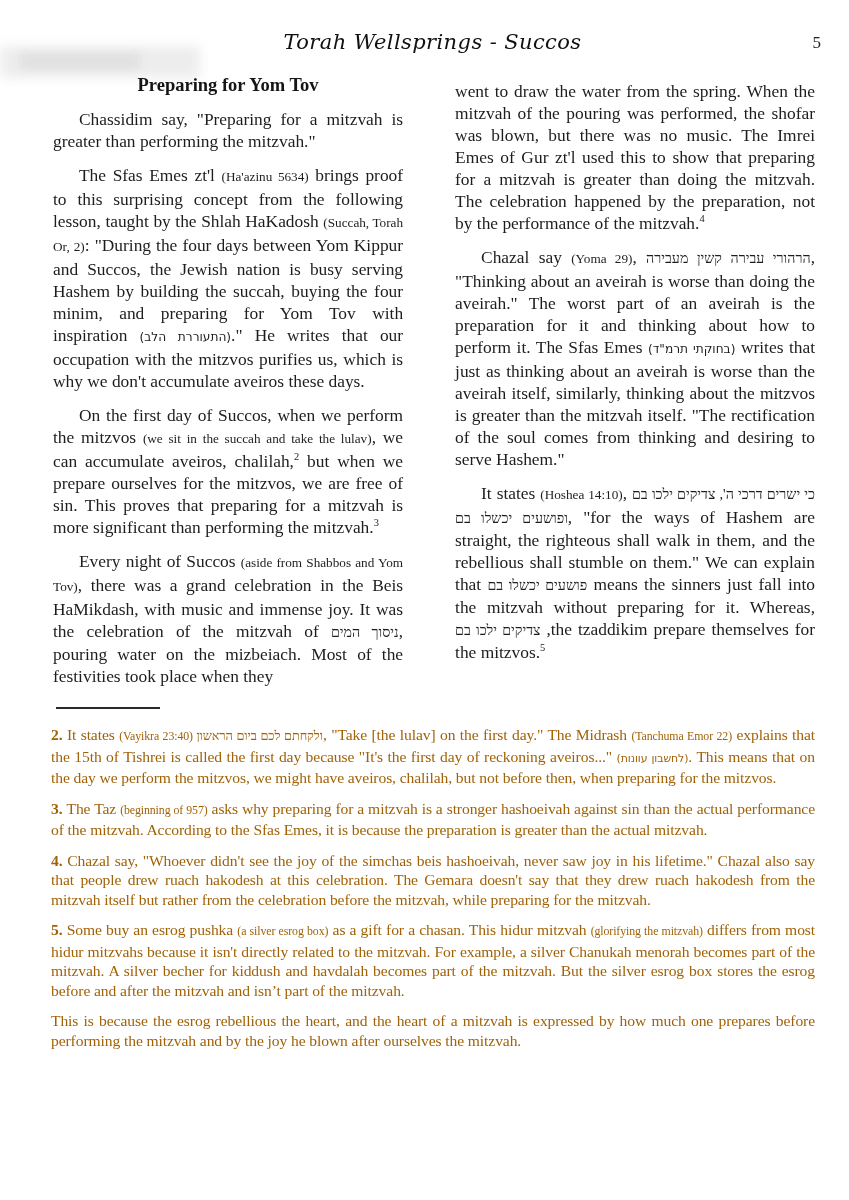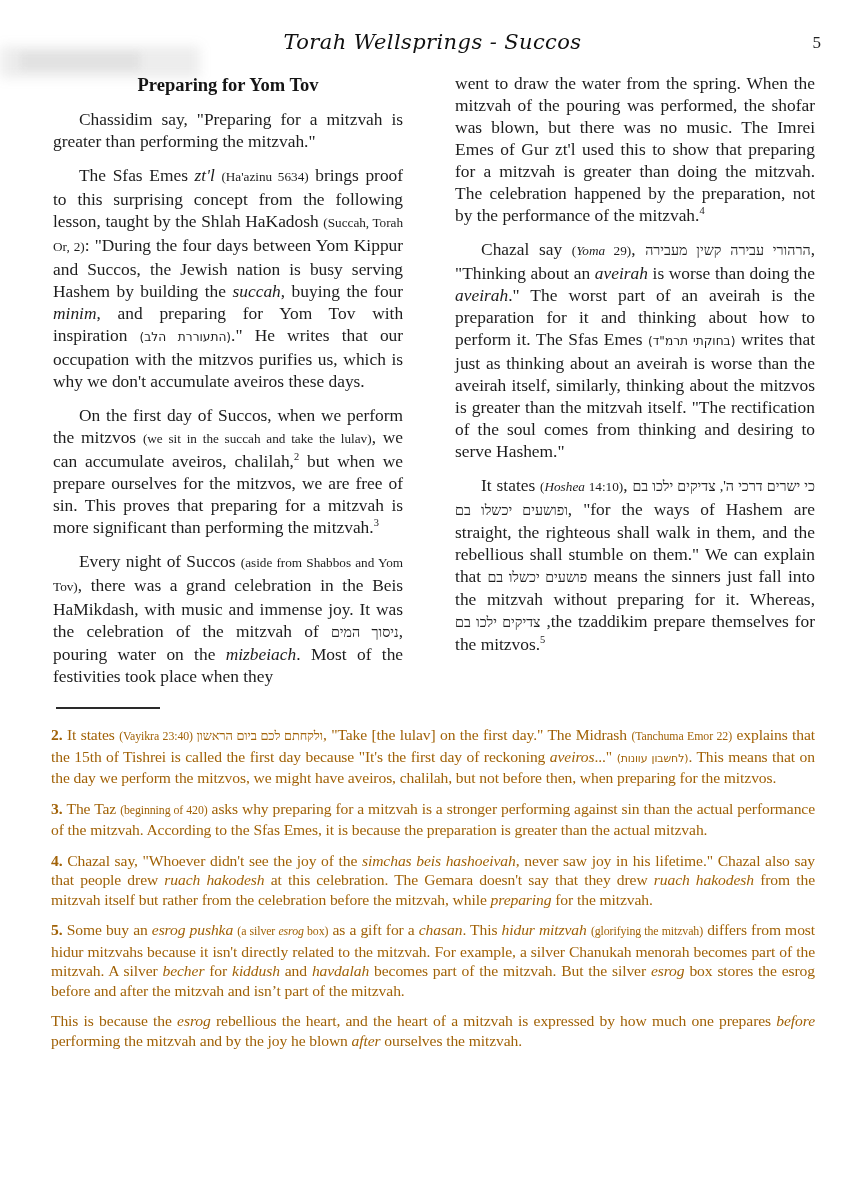--- a/index.html
+++ b/index.html
@@ -29,26 +29,26 @@
 
   
   .columns{display:flex;gap:52px;padding:10px 42px 0 45px;}
   .col{text-align:justify;font-size:17.4px;line-height:22px;color:#1d1d1d;}
   .col-left{width:356px;}
   .col-right{width:366px;}
   .section-heading{
     margin:2px 0 12px 0;text-align:center;font-size:18.5px;font-weight:bold;color:#151515;
   }
   .para{margin:0 0 12px 0;text-indent:26px;}
-  .col-right .para:first-child{text-indent:0;}
+  .col-right .para:first-child{text-indent:0;margin-top:8px;}
 
   
-  .seg-i{font-style:italic;}
+  .seg-i{}
   .seg-p{font-size:.76em;}
-  .seg-pi{font-size:.76em;font-style:italic;}
+  .seg-pi{font-size:.76em;}
   .seg-h{font-family:Liberation Serif, serif;font-size:.82em;direction:rtl;unicode-bidi:isolate;}
   .seg-hp{font-family:"DejaVu Sans", sans-serif;font-size:.70em;direction:rtl;unicode-bidi:isolate;}
   .seg-sup{vertical-align:super;font-size:.60em;line-height:0;}
 
   
   .footnote-rule{
     margin:8px 0 16px 48px;width:104px;height:0;
     border-top:2px solid #2a2a2a;
   }
   .footnotes{
@@ -87,19 +87,19 @@
           <p class="para"><span>Chazal say </span><span class="seg-p">(</span><span class="seg-pi">Yoma</span><span class="seg-p"> 29)</span><span>, </span><span class="seg-h">הרהורי עבירה קשין מעבירה</span><span>, "Thinking about an </span><span class="seg-i">aveirah</span><span> is worse than doing the </span><span class="seg-i">aveirah</span><span>." The worst part of an aveirah is the preparation for it and thinking about how to perform it. The Sfas Emes </span><span class="seg-hp">(בחוקתי תרמ"ד)</span><span> writes that just as thinking about an aveirah is worse than the aveirah itself, similarly, thinking about the mitzvos is greater than the mitzvah itself. "The rectification of the soul comes from thinking and desiring to serve Hashem."</span></p>
           <p class="para"><span>It states </span><span class="seg-p">(</span><span class="seg-pi">Hoshea</span><span class="seg-p"> 14:10)</span><span>, </span><span class="seg-h">כי ישרים דרכי ה', צדיקים ילכו בם ופושעים יכשלו בם</span><span>, "for the ways of Hashem are straight, the righteous shall walk in them, and the rebellious shall stumble on them." We can explain that </span><span class="seg-h">פושעים יכשלו בם</span><span> means the sinners just fall into the mitzvah without preparing for it. Whereas, </span><span class="seg-h">צדיקים ילכו בם</span><span> ,the tzaddikim prepare themselves for the mitzvos.</span><span class="seg-sup">5</span></p>
         </div>
     </section>
   </main>
 
   <div class="footnote-rule"></div>
 
   <footer class="footnotes">
       <p class="footnote"><span class="fn-num">2. </span><span>It states </span><span class="seg-p">(Vayikra 23:40) </span><span class="seg-h">ולקחתם לכם ביום הראשון</span><span>, "Take [the lulav] on the first day." The Midrash </span><span class="seg-p">(Tanchuma Emor 22)</span><span> explains that the 15th of Tishrei is called the first day because "It's the first day of reckoning </span><span class="seg-i">aveiros</span><span>..." </span><span class="seg-hp">(לחשבון עוונות)</span><span>. This means that on the day we perform the mitzvos, we might have aveiros, chalilah, but not before then, when preparing for the mitzvos.</span></p>
-      <p class="footnote"><span class="fn-num">3. </span><span>The Taz </span><span class="seg-p">(beginning of 420)</span><span> asks why preparing for a mitzvah is a stronger performing against sin than the actual performance of the mitzvah. According to the Sfas Emes, it is because the preparation is greater than the actual mitzvah.</span></p>
+      <p class="footnote"><span class="fn-num">3. </span><span>The Taz </span><span class="seg-p">(beginning of 957)</span><span> asks why preparing for a mitzvah is a stronger hashoeivah against sin than the actual performance of the mitzvah. According to the Sfas Emes, it is because the preparation is greater than the actual mitzvah.</span></p>
       <p class="footnote"><span class="fn-num">4. </span><span>Chazal say, "Whoever didn't see the joy of the </span><span class="seg-i">simchas beis hashoeivah</span><span>, never saw joy in his lifetime." Chazal also say that people drew </span><span class="seg-i">ruach hakodesh</span><span> at this celebration. The Gemara doesn't say that they drew </span><span class="seg-i">ruach hakodesh</span><span> from the mitzvah itself but rather from the celebration before the mitzvah, while </span><span class="seg-i">preparing</span><span> for the mitzvah.</span></p>
       <p class="footnote"><span class="fn-num">5. </span><span>Some buy an </span><span class="seg-i">esrog pushka</span><span> </span><span class="seg-p">(a silver </span><span class="seg-pi">esrog</span><span class="seg-p"> box)</span><span> as a gift for a </span><span class="seg-i">chasan</span><span>. This </span><span class="seg-i">hidur mitzvah</span><span> </span><span class="seg-p">(glorifying the mitzvah)</span><span> differs from most hidur mitzvahs because it isn't directly related to the mitzvah. For example, a silver Chanukah menorah becomes part of the mitzvah. A silver </span><span class="seg-i">becher</span><span> for </span><span class="seg-i">kiddush</span><span> and </span><span class="seg-i">havdalah</span><span> becomes part of the mitzvah. But the silver </span><span class="seg-i">esrog</span><span> box stores the esrog before and after the mitzvah and isn’t part of the mitzvah.</span></p>
       <p class="footnote"><span>This is because the </span><span class="seg-i">esrog</span><span> rebellious the heart, and the heart of a mitzvah is expressed by how much one prepares </span><span class="seg-i">before</span><span> performing the mitzvah and by the joy he blown </span><span class="seg-i">after</span><span> ourselves the mitzvah.</span></p>
     </footer>
 
 </div>
 
 </body></html>

